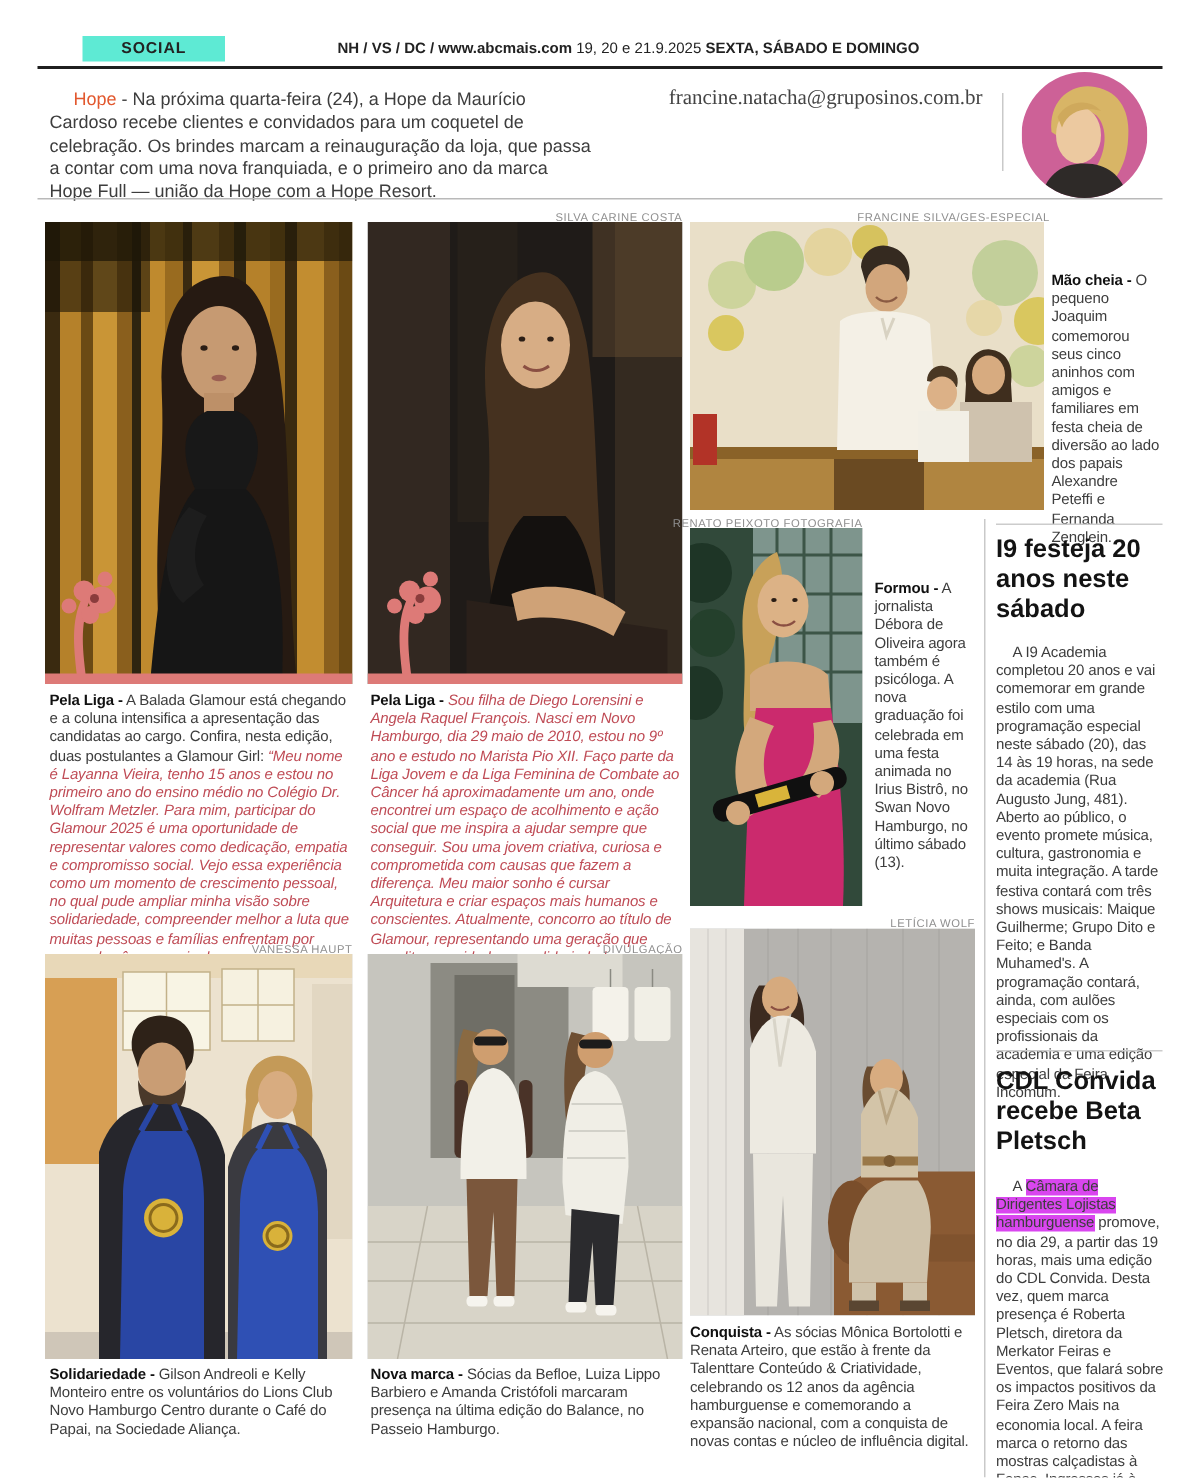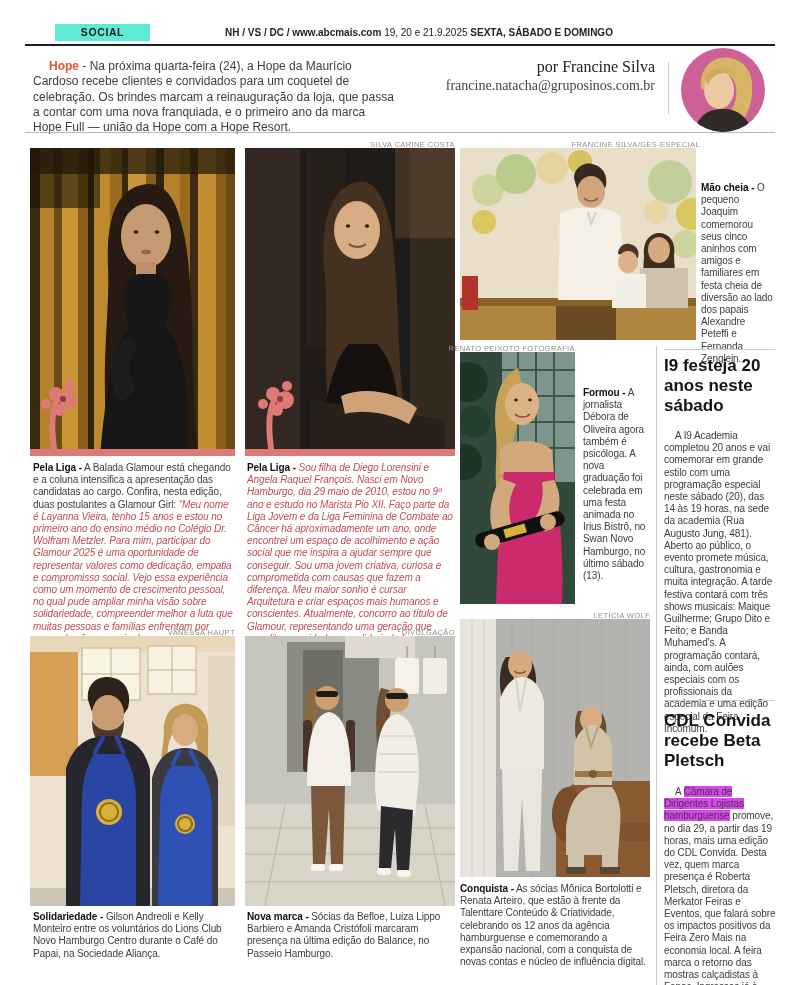--- a/index.html
+++ b/index.html
@@ -11,21 +11,21 @@
   .section-box{background:#5eead4;text-align:center;font-size:10.5px;font-weight:bold;
                color:#222;letter-spacing:.6px;line-height:17px;}
   .edition{font-size:10px;color:#222;white-space:nowrap;}
   .edition .ed-b{font-weight:bold;}
   .rule-dark{background:#1f1f1f;}
   .rule-light{background:#b9b9b9;}
   .vline{background:#c9c9c9;}
   .hline{background:#cccccc;}
   
   .hope{font-size:12px;line-height:15.3px;color:#3d3d3d;}
-  .hope .lead{font-weight:bold;color:#e2582e;padding-left:16px;}
+  .hope .lead{font-weight:normal;color:#e2582e;padding-left:16px;}
   .mast{text-align:right;}
   .mast-title{font-family:"Liberation Serif", serif;font-size:31px;font-weight:bold;
               color:#b02e5c;line-height:34px;letter-spacing:.5px;}
   .mast-by{font-family:"Liberation Serif", serif;font-size:16px;color:#222;margin-top:2px;}
   .mast-email{font-family:"Liberation Serif", serif;font-size:14px;color:#444;margin-top:2px;}
   .avatar{border-radius:50%;overflow:hidden;}
   
   .photo{overflow:hidden;background:#ddd;}
   .photo svg{display:block;width:100%;height:100%;}
   .credit{font-size:7.5px;color:#8f8f8f;letter-spacing:.4px;text-align:right;white-space:nowrap;}
@@ -49,21 +49,20 @@
   <span class="ed-b">SEXTA, SÁBADO E DOMINGO</span>
 </div>
 <div class="abs rule-dark" style="left:25px;top:44px;width:750px;height:2px;"></div>
 
 <div class="abs hope" style="left:33px;top:59px;width:362px;">
   <span class="lead">Hope</span>
   <span>- Na próxima quarta-feira (24), a Hope da Maurício Cardoso recebe clientes e convidados para um coquetel de celebração. Os brindes marcam a reinauguração da loja, que passa a contar com uma nova franquiada, e o primeiro ano da marca Hope Full — união da Hope com a Hope Resort.</span>
 </div>
 
 <div class="abs mast" style="left:400px;top:56px;width:255px;">
-  <div class="mast-by">por Francine Silva</div>
   <div class="mast-email">francine.natacha@gruposinos.com.br</div>
 </div>
 <div class="abs vline" style="left:668px;top:62px;width:1px;height:52px;"></div>
 
 <div class="abs avatar" style="left:681px;top:48px;width:84px;height:84px;">
   <svg viewBox="0 0 84 84" preserveAspectRatio="none">
     <rect width="84" height="84" fill="#cd6197"></rect>
     <path d="M20 40 C18 18 34 7 49 10 C66 13 73 27 71 46 C70 60 64 72 55 78 L48 66 C57 54 58 37 50 29 C40 21 27 27 26 44 Z" fill="#d8b566"></path>
     <ellipse cx="38" cy="42" rx="15" ry="19" fill="#ecc9a0"></ellipse>
     <path d="M24 30 C30 19 45 17 53 26 C44 23 31 25 27 37 Z" fill="#cfa95c"></path>

